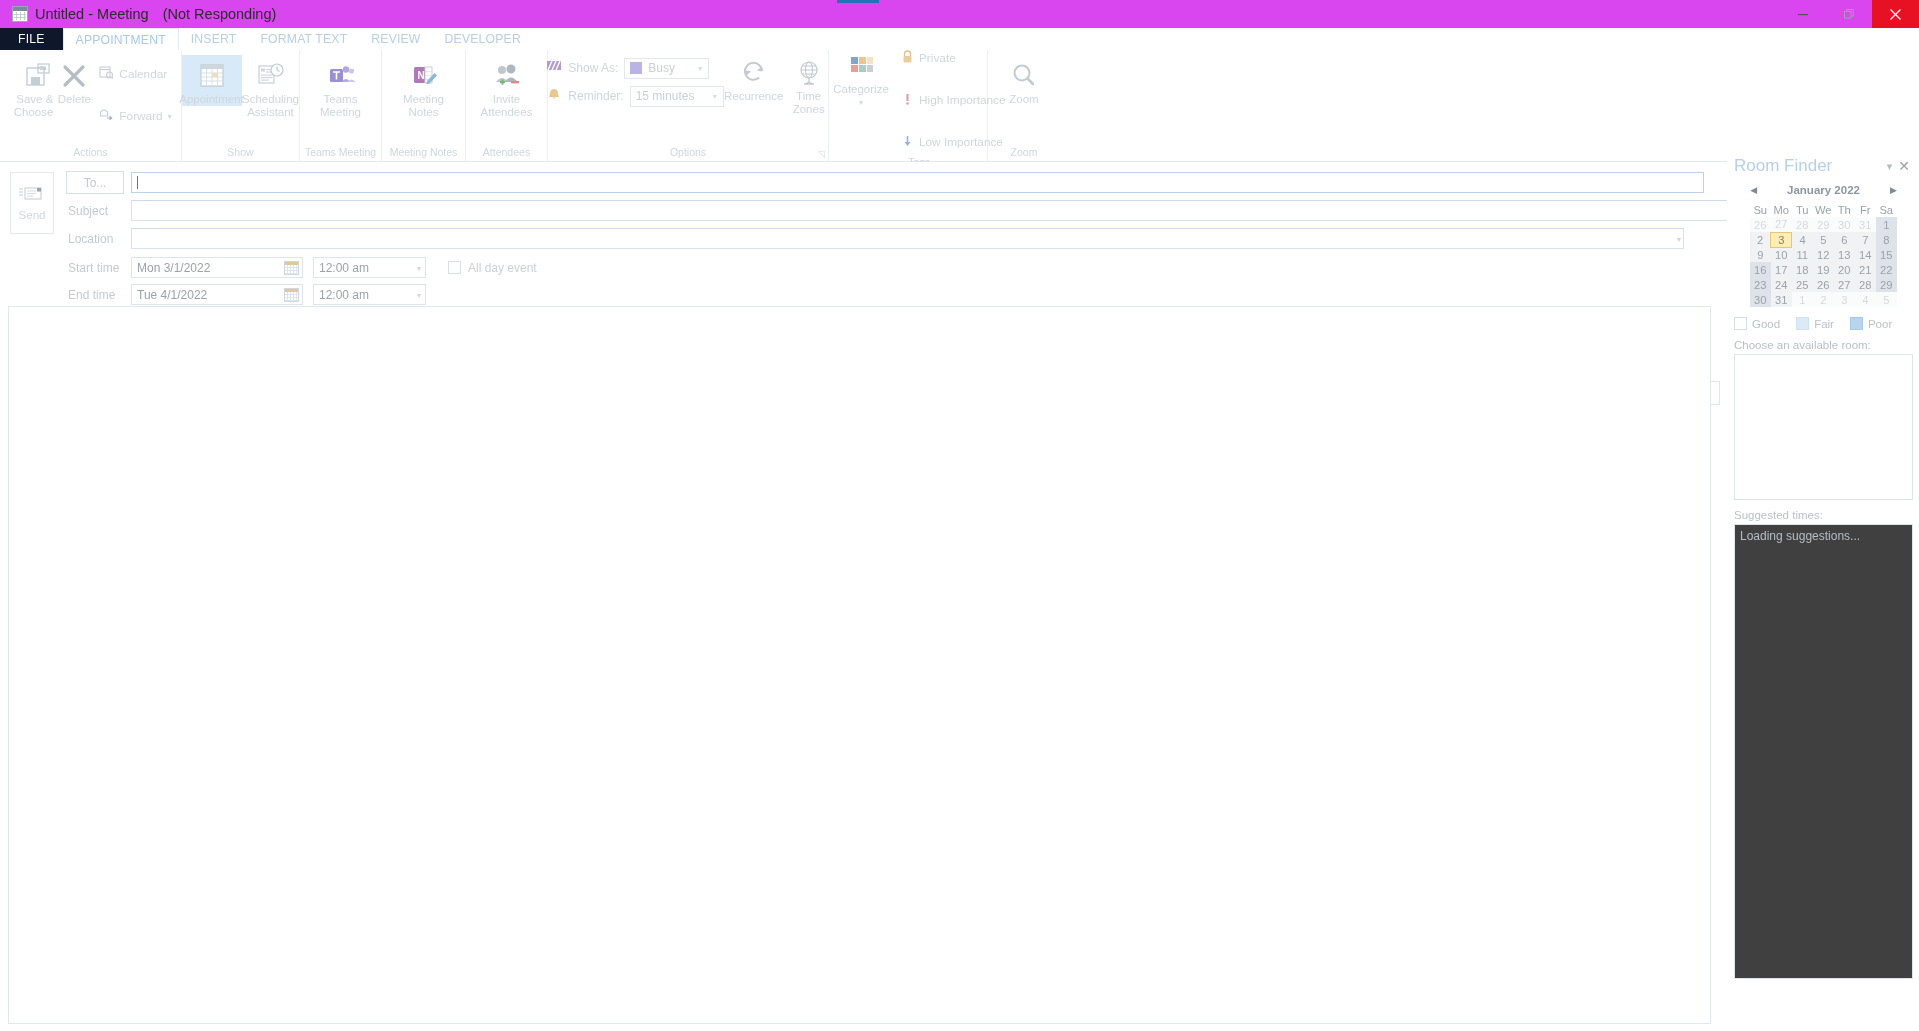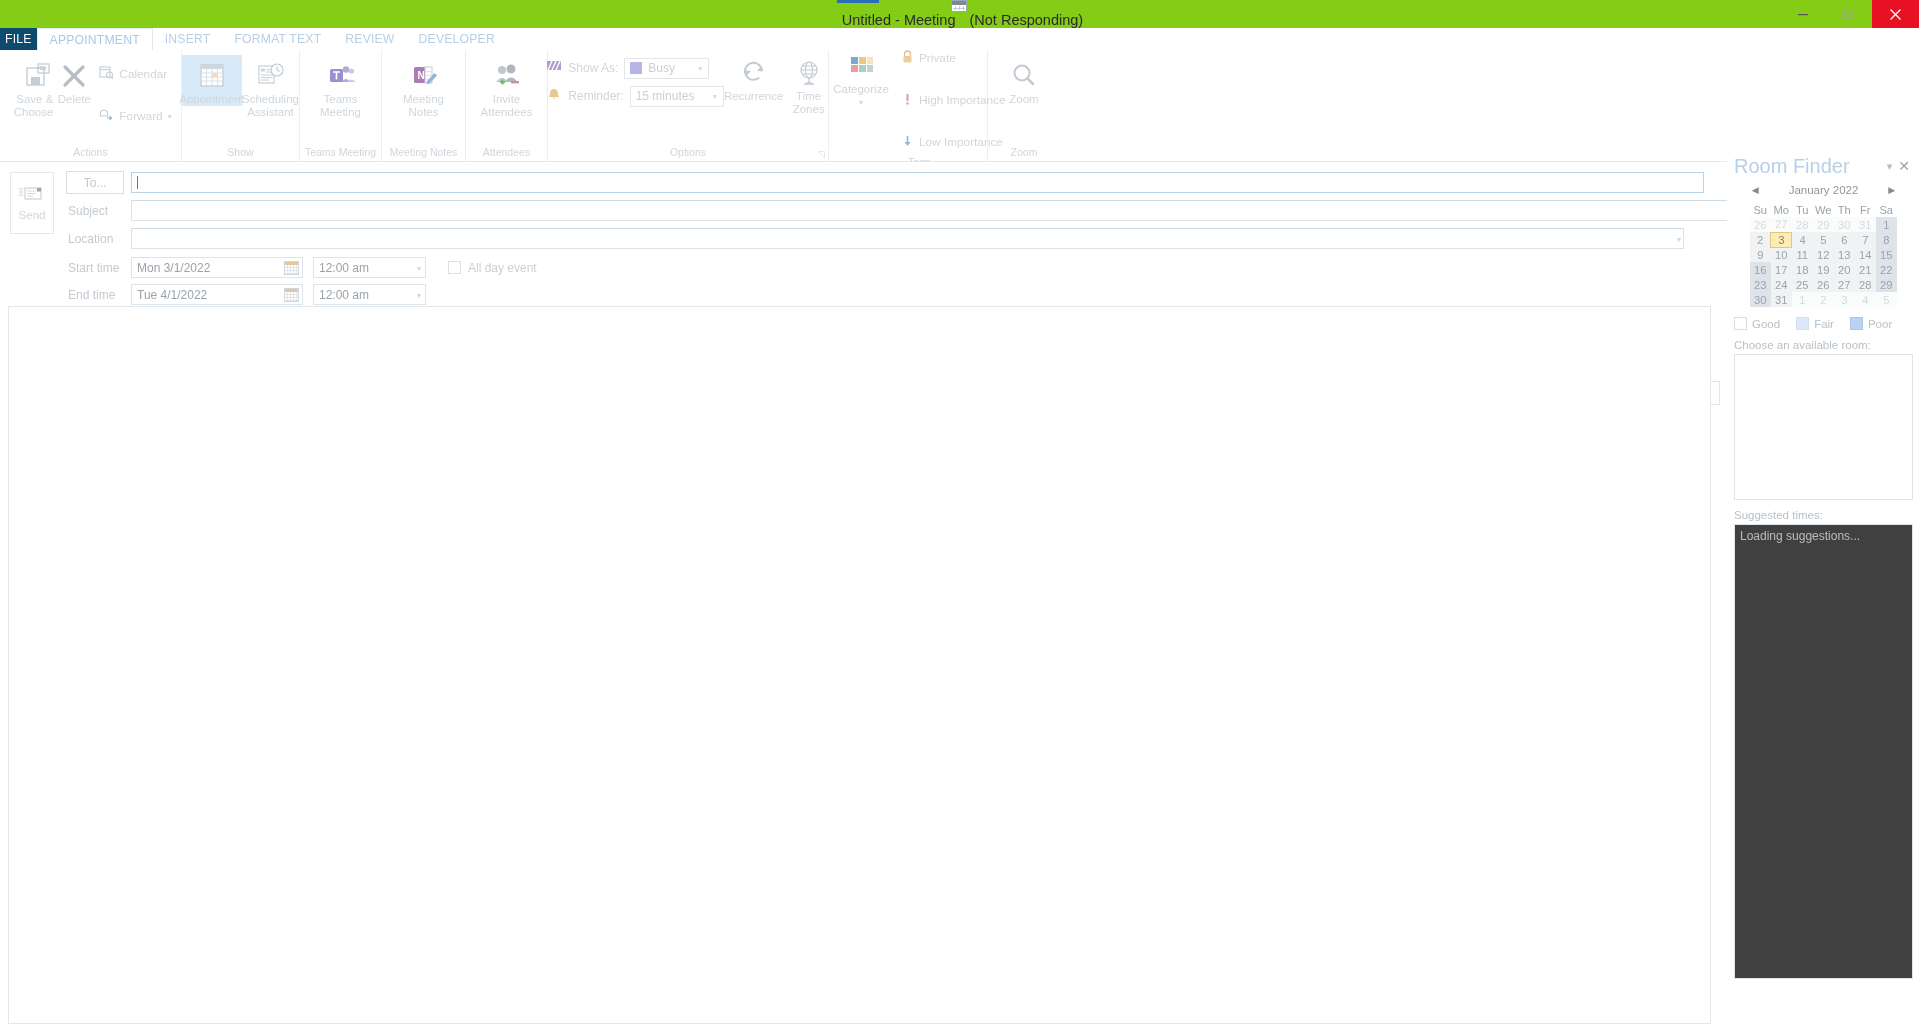--- a/index.html
+++ b/index.html
@@ -9,25 +9,24 @@
     overflow: hidden;
     background: #ffffff;
     font-family: "Liberation Sans", sans-serif;
     -webkit-font-smoothing: antialiased;
   }
 
   
   .titlebar {
     position: relative;
     height: 28px;
-    background: #84cc16;
+    background: #d946ef;
     display: flex;
     align-items: center;
-    padding-left: 6px;
-    flex-direction: column;
+    padding-left: 12px;
   }
   .title-icon {
     width: 16px; height: 16px;
     margin-right: 7px;
     position: relative;
     border: 1px solid #9aa7b4;
     background: #ffffff;
   }
   .title-icon::before {
     content: "";
@@ -80,23 +79,23 @@
     font-size: 12.2px;
   }
   .tab {
     display: flex; align-items: center;
     padding: 0 12px;
     color: #b8cfe3;
     letter-spacing: .2px;
     white-space: nowrap;
   }
   .tab.file {
-    background: #0c4a6e;
+    background: #0f172a;
     color: #ffffff;
-    padding: 0 5px;
+    padding: 0 18px;
     text-align: center;
   }
   .tab.active {
     color: #a9c9e6;
     background: #ffffff;
     border-left: 1px solid #e3e9ee;
     border-right: 1px solid #e3e9ee;
     border-top: 1px solid #e3e9ee;
   }
 
@@ -321,38 +320,38 @@
     width: 192px; height: 883px;
     background: #ffffff;
     border-left: 1px solid #ffffff;
   }
   .rf-header {
     display: flex; align-items: center;
     padding: 4px 6px 0 6px;
     height: 32px;
   }
   .rf-title {
-    font-size: 20px;
+    font-size: 17px;
     color: #b7d0e8;
     font-weight: normal;
     flex: 1;
     white-space: nowrap;
   }
   .rf-ic { color: #b4bcc4; font-size: 11px; padding: 0 3px; }
   .rf-ic.close { font-size: 14px; color: #9aa3ab; }
 
   .cal-nav {
     display: flex; align-items: center; justify-content: center;
     gap: 30px;
     height: 20px;
     font-size: 11.5px;
     color: #9aa3ab;
   }
   .cal-nav .arw { color: #7f8a94; font-size: 9px; }
-  .cal-nav .mon { color: #8e979f; }
+  .cal-nav .mon { color: #8e979f; font-weight: bold; }
 
   table.cal {
     border-collapse: collapse;
     margin: 2px auto 0 auto;
     font-size: 11.2px;
   }
   table.cal th {
     color: #9aa3ab;
     font-weight: normal;
     width: 21px; height: 15px;

